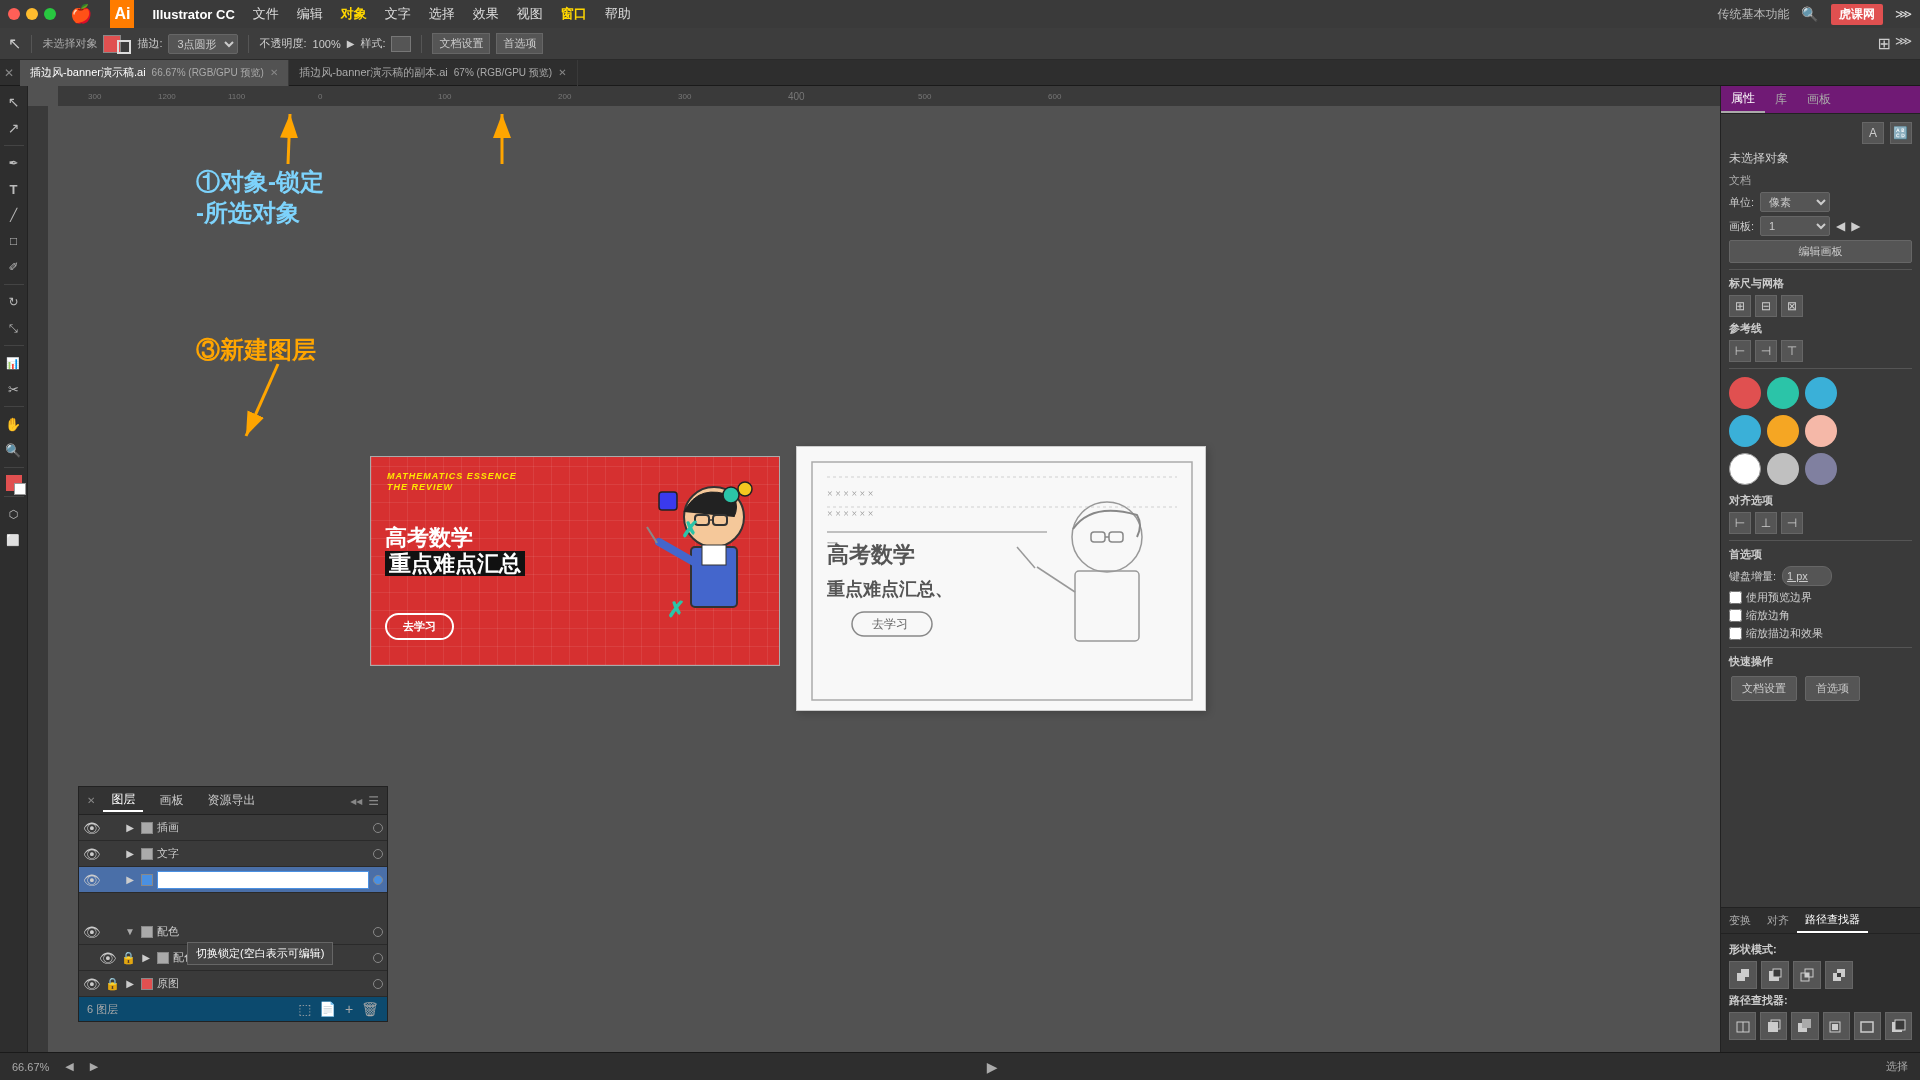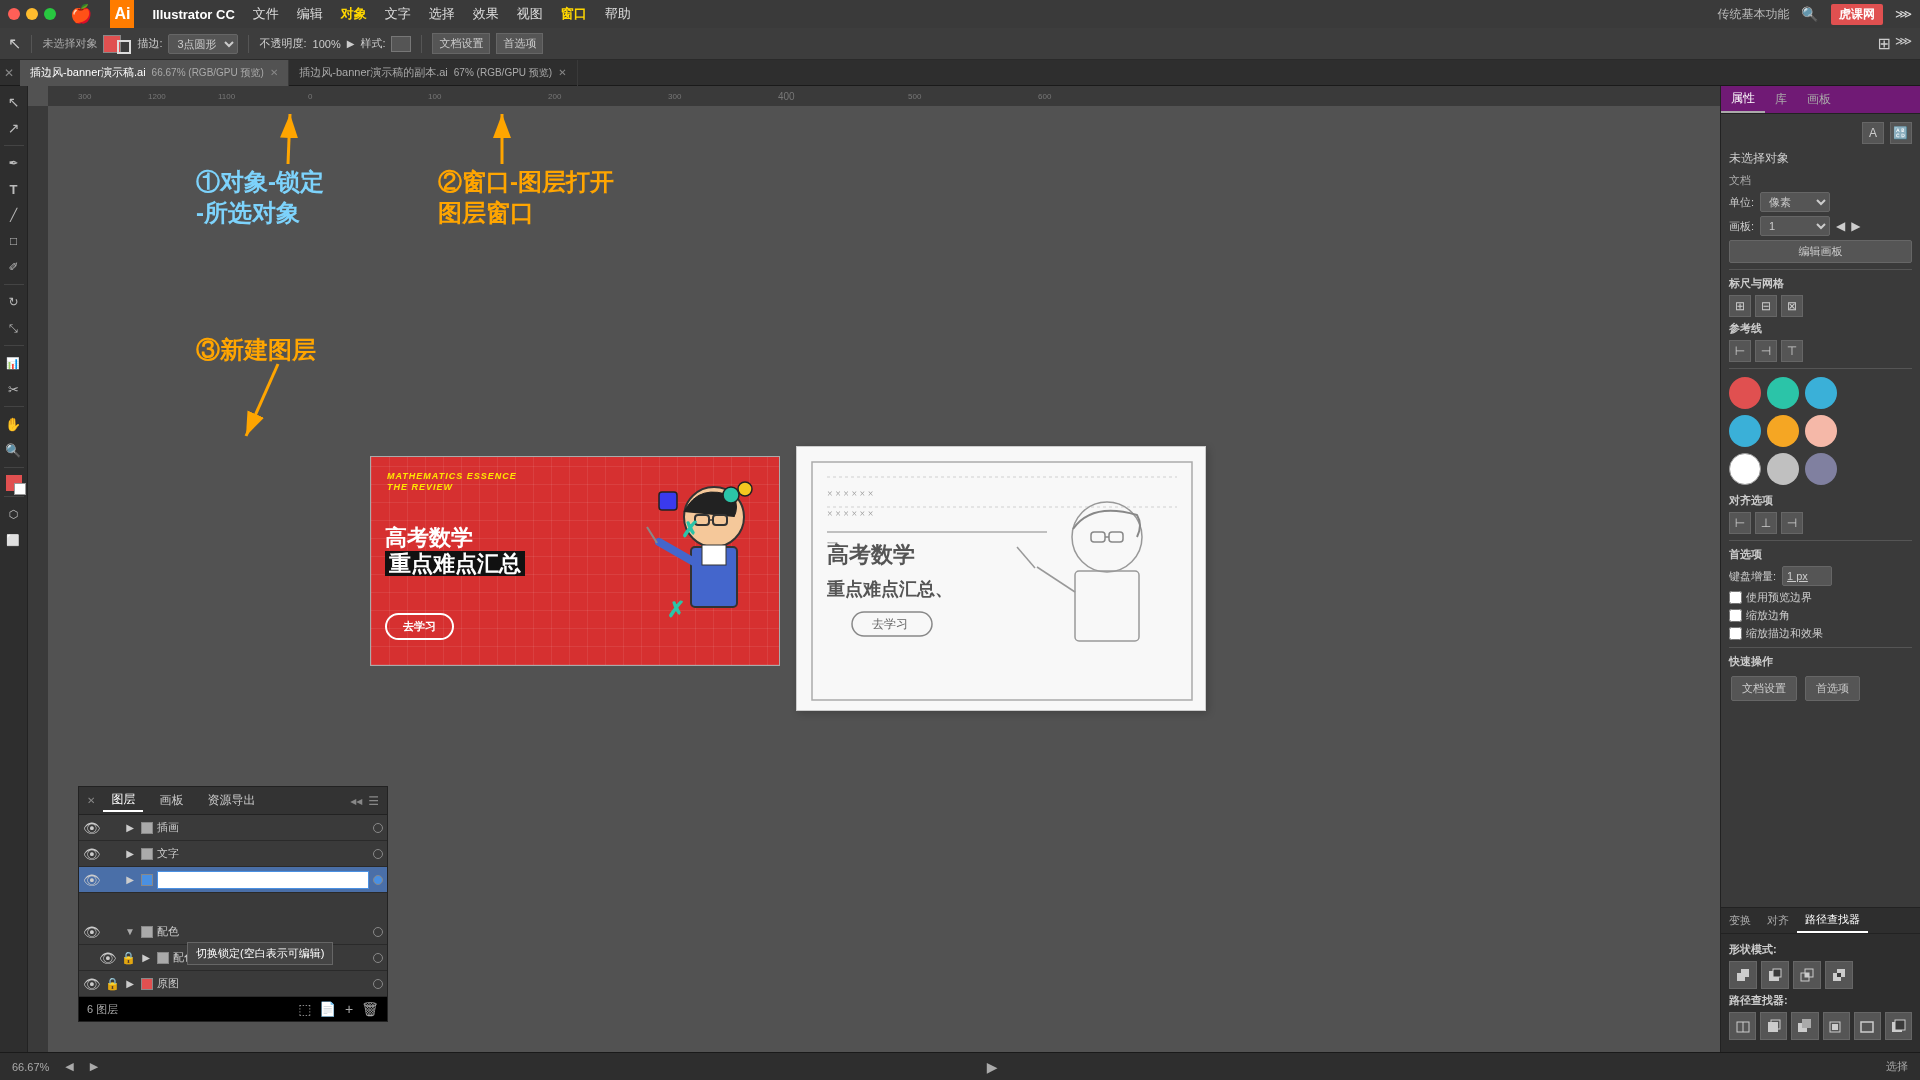--- a/index.html
+++ b/index.html
@@ -70,21 +70,21 @@
       width: 24px; height: 24px; display: flex; align-items: center; justify-content: center;
       cursor: pointer; border-radius: 3px; font-size: 14px;
     }
     .lt-sep { width: 20px; height: 1px; background: #444; margin: 3px 0; }
 
     
     #canvas-area {
       flex: 1; background: #525252; overflow: hidden; position: relative;
     }
     .ruler-h { 
-      position: absolute; top: 0; left: 20px; right: 0; height: 20px;
+      position: absolute; top: 0; left: 30px; right: 0; height: 20px;
       background: #3a3a3a; display: flex; align-items: center;
       font-size: 9px; color: #888;
     }
     .ruler-v {
       position: absolute; top: 20px; left: 0; width: 20px; bottom: 0;
       background: #3a3a3a;
     }
     .canvas-content {
       position: absolute; top: 20px; left: 20px; right: 0; bottom: 0;
       overflow: hidden;
@@ -112,21 +112,21 @@
     .layer-eye { width: 18px; text-align: center; font-size: 14px; }
     .layer-lock { width: 14px; text-align: center; font-size: 12px; }
     .layer-expand { width: 14px; text-align: center; font-size: 10px; cursor: pointer; }
     .layer-color { width: 12px; height: 12px; border: 1px solid #888; }
     .layer-name { flex: 1; font-size: 11px; }
     .layer-dot { 
       width: 10px; height: 10px; border-radius: 50%; border: 1px solid #888; margin-left: auto;
     }
     .panel-footer {
       display: flex; align-items: center; height: 24px; padding: 0 8px;
-      background: #000000; font-size: 11px; color: #aaa; gap: 8px;
+      background: #0c4a6e; font-size: 11px; color: #aaa; gap: 8px;
     }
     .tooltip {
       position: absolute; left: 108px; top: 155px;
       background: #444; border: 1px solid #666; color: #fff;
       font-size: 11px; padding: 3px 8px; white-space: nowrap; z-index: 30;
     }
 
     
     #right-panel {
       width: 200px; background: #3a3a3a; border-left: 1px solid #222;
@@ -157,21 +157,21 @@
     
     .rp-section-title { font-size: 11px; color: #ccc; margin: 0 0 4px; font-weight: bold; }
     .rp-icon-row { display: flex; gap: 4px; align-items: center; margin-bottom: 4px; }
     .rp-icon { 
       width: 22px; height: 22px; background: #555; border: 1px solid #666;
       display: flex; align-items: center; justify-content: center; font-size: 12px; cursor: pointer;
     }
     .rp-checkbox { display: flex; align-items: center; gap: 4px; font-size: 11px; color: #ccc; margin: 3px 0; }
     .rp-input { 
       background: #555; border: 1px solid #666; color: #ccc;
-      font-size: 11px; padding: 2px 4px; height: 20px; border-radius: 2px; width: 50px; text-decoration: underline;
+      font-size: 11px; padding: 2px 4px; height: 20px; border-radius: 9px; width: 50px; text-decoration: underline;
     }
     .rp-bigbtn {
       background: #555; border: 1px solid #666; color: #ccc;
       font-size: 11px; padding: 4px 10px; cursor: pointer; border-radius: 2px;
       text-align: center; margin: 3px 2px; display: inline-block;
     }
 
     
     #status-bar {
       width: 100%; height: 28px; background: #2e2e2e;
@@ -311,23 +311,20 @@
     </div>
 
     <div class="ruler-v"></div>
 
     <div class="canvas-content">
 
       <div style="position:absolute;left:148px;top:60px;color:#7dd3fc;font-size:24px;font-weight:bold;z-index:10;line-height:1.3;">
         ①对象-锁定<br>-所选对象
       </div>
 
-      <div style="position:absolute;left:390px;top:60px;color:#FFA500;font-size:24px;font-weight:bold;z-index:10;line-height:1.3;">
-        ②窗口-图层打开<br>图层窗口
-      </div>
 
       <div style="position:absolute;left:148px;top:228px;color:#FFA500;font-size:24px;font-weight:bold;z-index:10;">
         ③新建图层
       </div>
 
       <svg class="arrow-svg" style="left:0;top:0;width:700px;height:420px;">
 
         <defs>
           <marker id="arrowhead" markerWidth="8" markerHeight="6" refX="8" refY="3" orient="auto">
             <polygon points="0 0, 8 3, 0 6" fill="#FFA500"></polygon>

